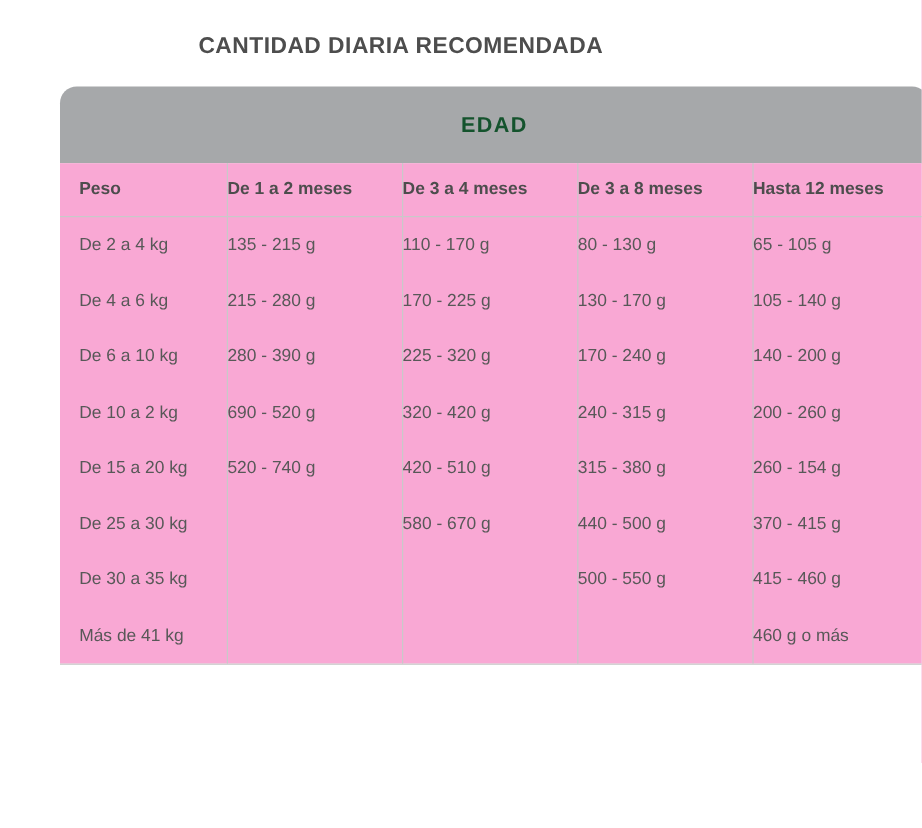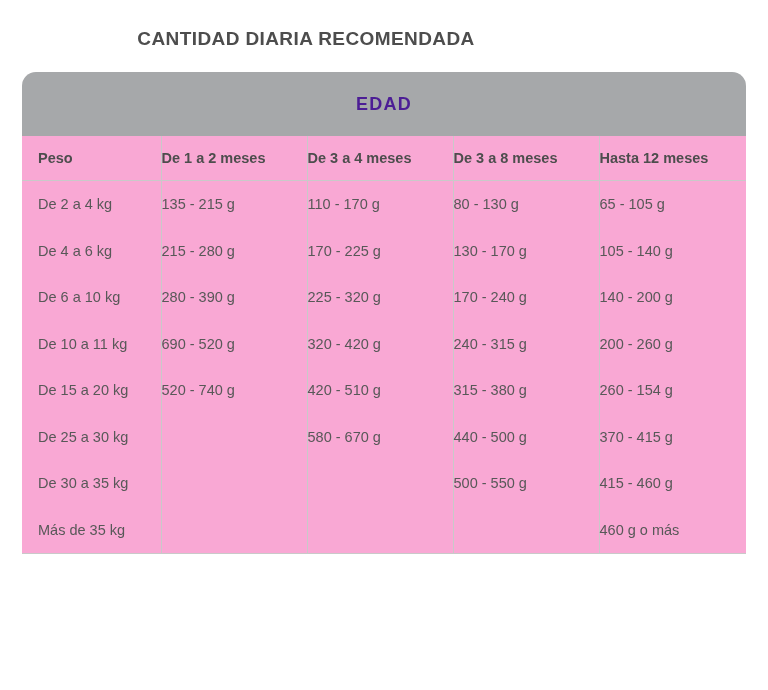--- a/index.html
+++ b/index.html
@@ -12,20 +12,21 @@
     background: #ffffff;
     font-family: "Liberation Sans", sans-serif;
     color: #4a4a4a;
     overflow: hidden;
   }
   .page {
     position: relative;
     width: 612px;
     height: 690px;
     box-sizing: border-box;
+    margin-left: 28px;
   }
   .title {
     text-align: center;
     font-size: 19px;
     font-weight: bold;
     letter-spacing: 0.4px;
     color: #4d4d4d;
     padding-top: 27px;
     padding-bottom: 0;
     line-height: 24px;
@@ -38,21 +39,21 @@
   }
   .header-band {
     background: #a6a8aa;
     border-radius: 14px 14px 0 0;
     height: 64px;
     display: flex;
     align-items: center;
     justify-content: center;
   }
   .header-band .band-label {
-    color: #4c1d95;
+    color: #14532d;
     font-size: 18px;
     font-weight: bold;
     letter-spacing: 1.2px;
   }
   table.grid {
     width: 100%;
     border-collapse: collapse;
     table-layout: fixed;
     background: #f9a8d4;
   }
@@ -137,21 +138,21 @@
           <td>105 - 140 g</td>
         </tr>
         <tr>
           <td class="rowhead">De 6 a 10 kg</td>
           <td>280 - 390 g</td>
           <td>225 - 320 g</td>
           <td>170 - 240 g</td>
           <td>140 - 200 g</td>
         </tr>
         <tr>
-          <td class="rowhead">De 10 a 11 kg</td>
+          <td class="rowhead">De 10 a 2 kg</td>
           <td>690 - 520 g</td>
           <td>320 - 420 g</td>
           <td>240 - 315 g</td>
           <td>200 - 260 g</td>
         </tr>
         <tr>
           <td class="rowhead">De 15 a 20 kg</td>
           <td>520 - 740 g</td>
           <td>420 - 510 g</td>
           <td>315 - 380 g</td>
@@ -165,21 +166,21 @@
           <td>370 - 415 g</td>
         </tr>
         <tr>
           <td class="rowhead">De 30 a 35 kg</td>
           <td></td>
           <td></td>
           <td>500 - 550 g</td>
           <td>415 - 460 g</td>
         </tr>
         <tr>
-          <td class="rowhead">Más de 35 kg</td>
+          <td class="rowhead">Más de 41 kg</td>
           <td></td>
           <td></td>
           <td></td>
           <td>460 g o más</td>
         </tr>
       </tbody>
     </table>
 
     <div class="bottom-rule"></div>
   </div>

